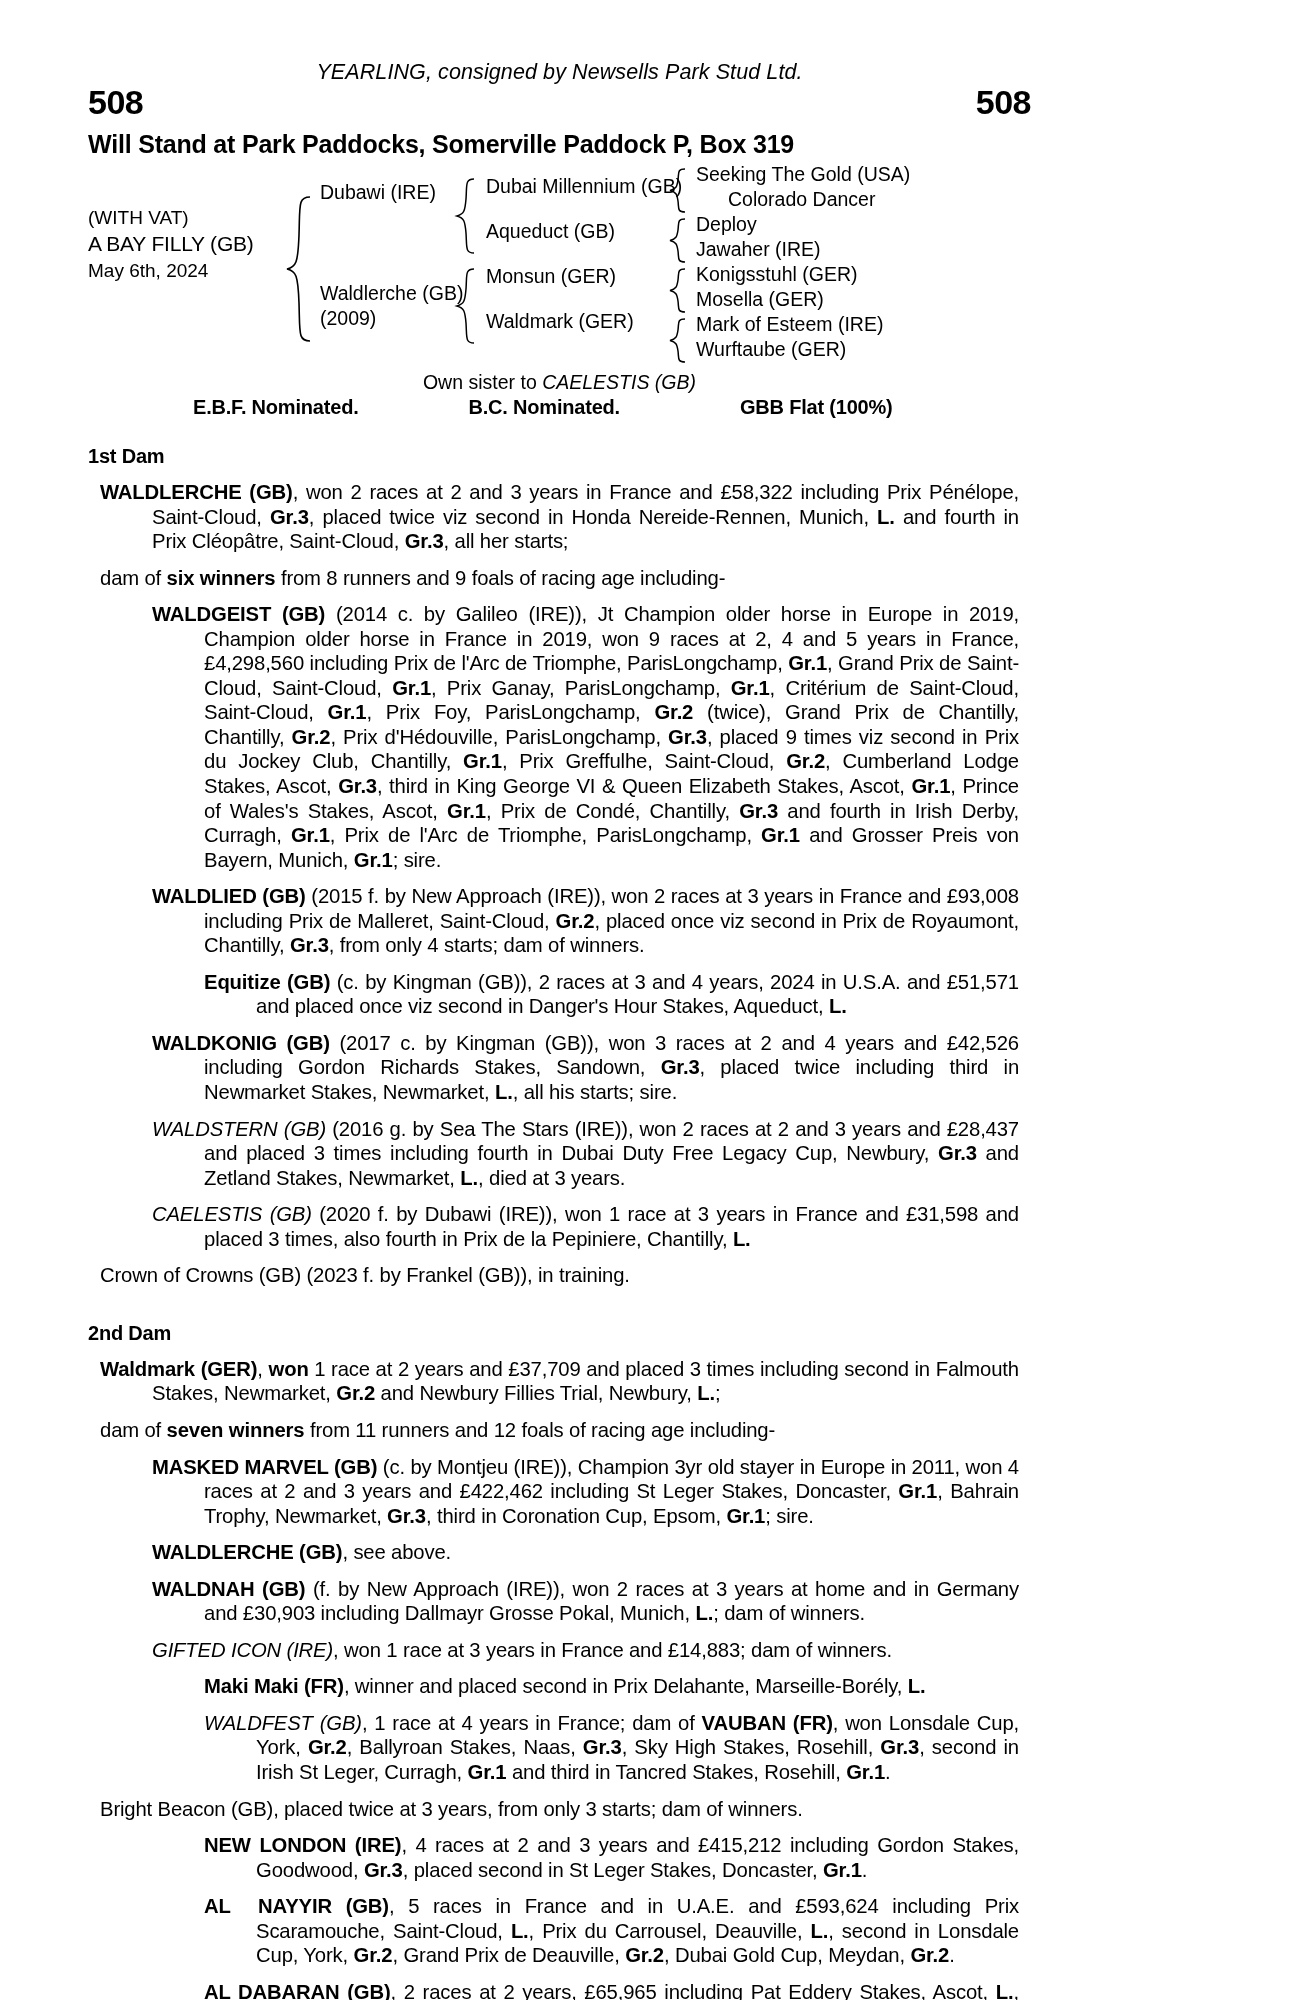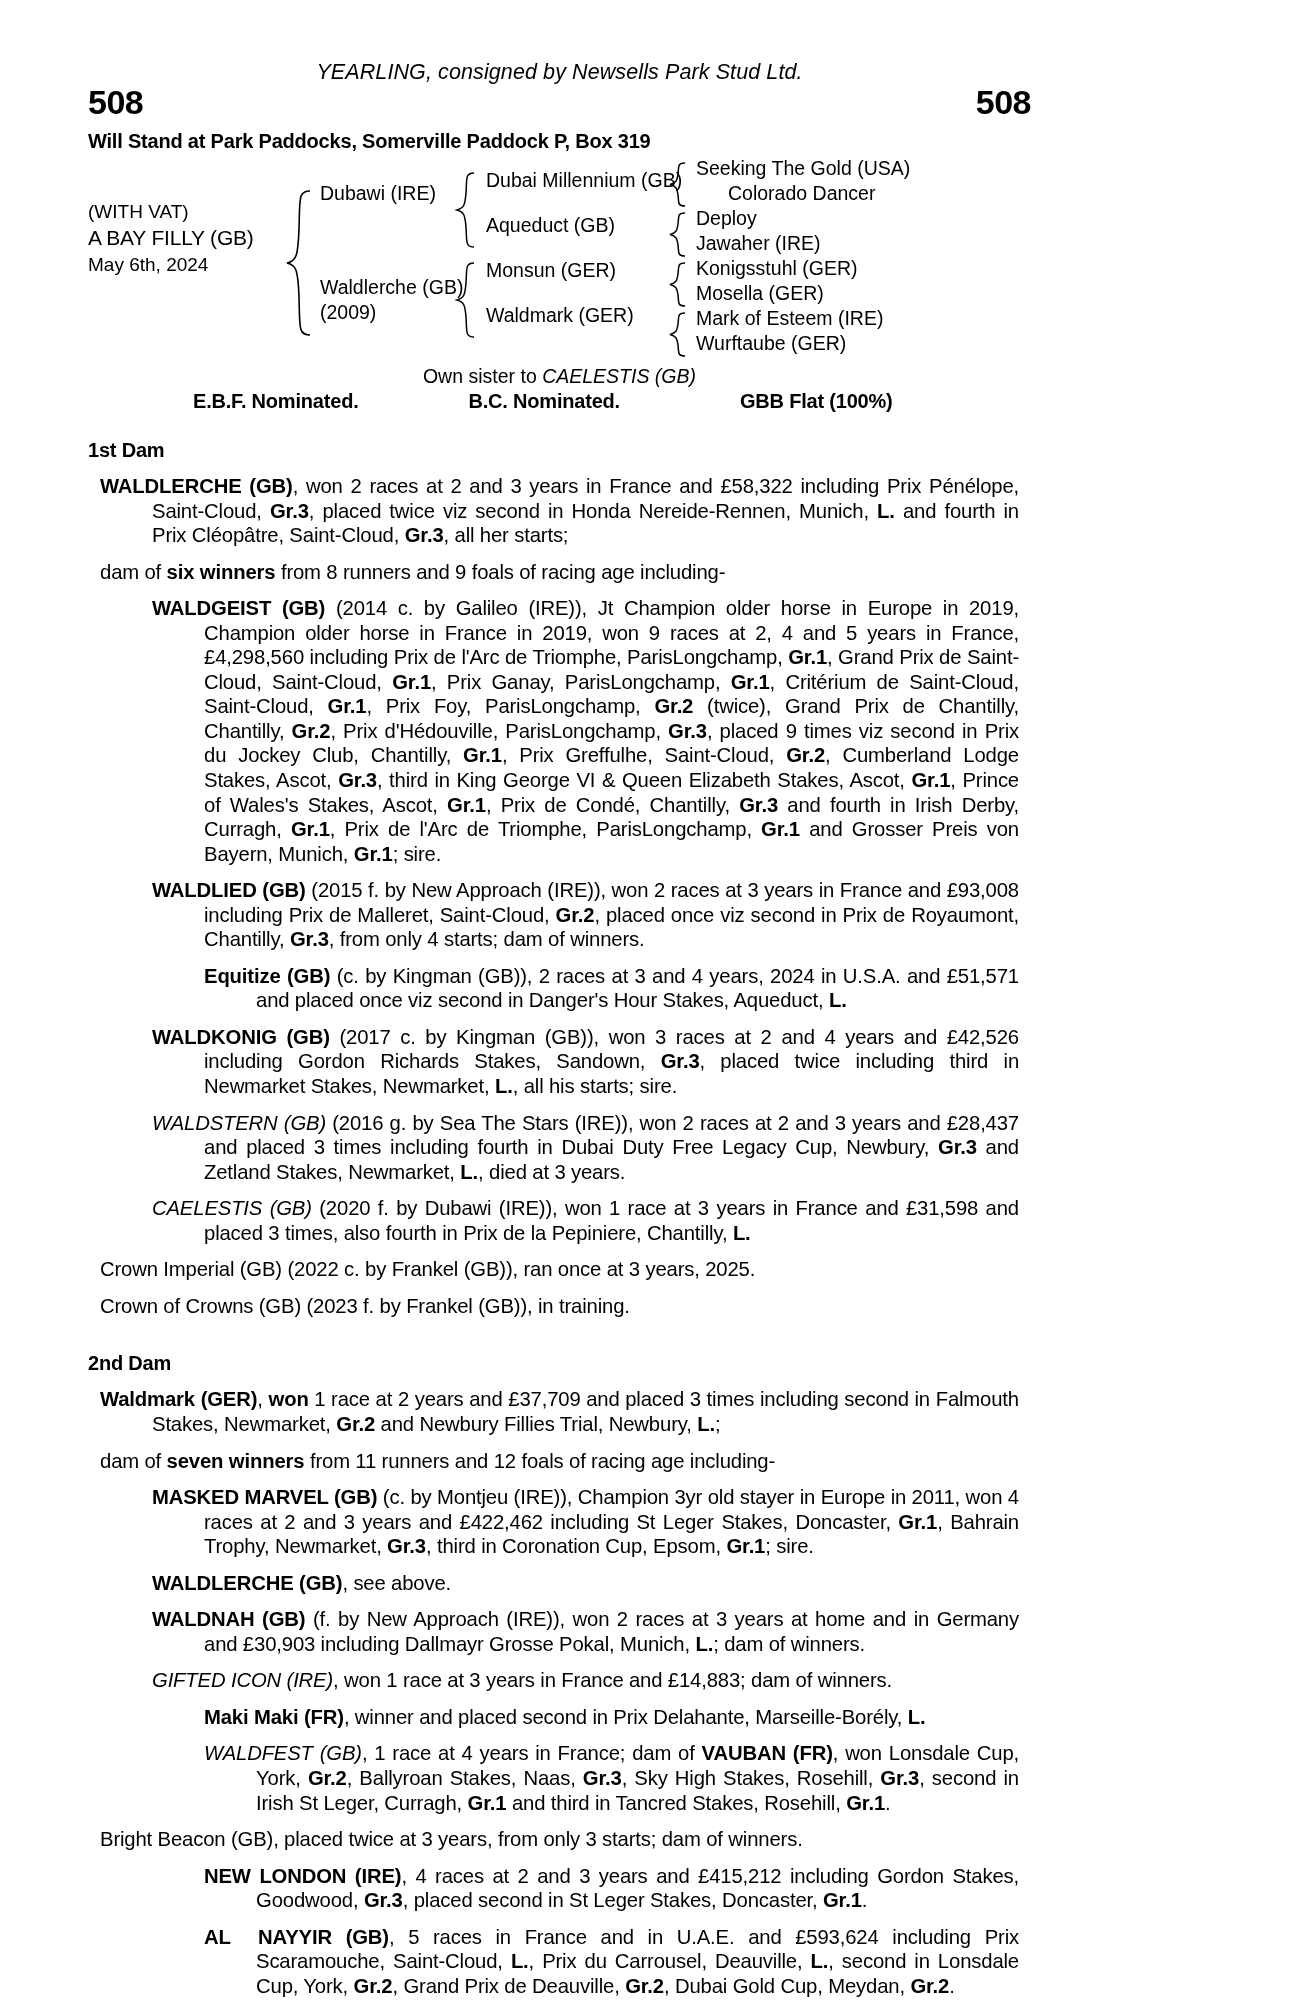--- a/index.html
+++ b/index.html
@@ -31,21 +31,21 @@
     justify-content: space-between;
     align-items: flex-start;
     margin-top: -4px;
   }
   .lotno {
     font-size: 34px;
     font-weight: bold;
     letter-spacing: -0.5px;
   }
   .standline {
-    font-size: 20px;
+    font-size: 25px;
     font-weight: bold;
     letter-spacing: -0.2px;
     margin-top: 8px;
   }
 
   
   .ped {
     position: relative;
     height: 200px;
     margin-top: 10px;
@@ -63,21 +63,21 @@
   
   .bigbrace {
     position: absolute;
     left: 196px;
     top: 26px;
     width: 30px;
     height: 148px;
   }
   .bigbrace svg, .midbrace svg, .smallbrace svg { display:block; }
 
-  .sire  { position: absolute; left: 232px; top: 19px; }
+  .sire  { position: absolute; left: 232px; top: 12px; }
   .dam   { position: absolute; left: 232px; top: 113px; }
   .dam2  { position: absolute; left: 232px; top: 138px; }
 
   .g1 { position: absolute; left: 398px; top: 6px; }
   .g2 { position: absolute; left: 398px; top: 51px; }
   .g3 { position: absolute; left: 398px; top: 96px; }
   .g4 { position: absolute; left: 398px; top: 141px; }
 
   .gg1 { position: absolute; left: 608px; top: -6px; }
   .gg2 { position: absolute; left: 640px; top: 19px; }
@@ -230,21 +230,20 @@
   <p class="e ind1b"><b>WALDLIED (GB)</b> (2015 f. by New Approach (IRE)), won 2 races at 3 years in France and £93,008 including Prix de Malleret, Saint-Cloud, <b>Gr.2</b>, placed once viz second in Prix de Royaumont, Chantilly, <b>Gr.3</b>, from only 4 starts; dam of winners.</p>
 
   <p class="e ind2b"><b>Equitize (GB)</b> (c. by Kingman (GB)), 2 races at 3 and 4 years, 2024 in U.S.A. and £51,571 and placed once viz second in Danger's Hour Stakes, Aqueduct, <b>L.</b></p>
 
   <p class="e ind1b"><b>WALDKONIG (GB)</b> (2017 c. by Kingman (GB)), won 3 races at 2 and 4 years and £42,526 including Gordon Richards Stakes, Sandown, <b>Gr.3</b>, placed twice including third in Newmarket Stakes, Newmarket, <b>L.</b>, all his starts; sire.</p>
 
   <p class="e ind1b"><i>WALDSTERN (GB)</i> (2016 g. by Sea The Stars (IRE)), won 2 races at 2 and 3 years and £28,437 and placed 3 times including fourth in Dubai Duty Free Legacy Cup, Newbury, <b>Gr.3</b> and Zetland Stakes, Newmarket, <b>L.</b>, died at 3 years.</p>
 
   <p class="e ind1b"><i>CAELESTIS (GB)</i> (2020 f. by Dubawi (IRE)), won 1 race at 3 years in France and £31,598 and placed 3 times, also fourth in Prix de la Pepiniere, Chantilly, <b>L.</b></p>
 
-  <p class="e i0">Crown Imperial (GB) (2022 c. by Frankel (GB)), ran once at 3 years, 2025.</p>
 
   <p class="e i0">Crown of Crowns (GB) (2023 f. by Frankel (GB)), in training.</p>
 
   <div class="damhead second">2nd Dam</div>
 
   <p class="e hang1"><b>Waldmark (GER)</b>, <b>won</b> 1 race at 2 years and £37,709 and placed 3 times including second in Falmouth Stakes, Newmarket, <b>Gr.2</b> and Newbury Fillies Trial, Newbury, <b>L.</b>;</p>
 
   <p class="e i0">dam of <b>seven winners</b> from 11 runners and 12 foals of racing age including-</p>
 
   <p class="e ind1b"><b>MASKED MARVEL (GB)</b> (c. by Montjeu (IRE)), Champion 3yr old stayer in Europe in 2011, won 4 races at 2 and 3 years and £422,462 including St Leger Stakes, Doncaster, <b>Gr.1</b>, Bahrain Trophy, Newmarket, <b>Gr.3</b>, third in Coronation Cup, Epsom, <b>Gr.1</b>; sire.</p>

